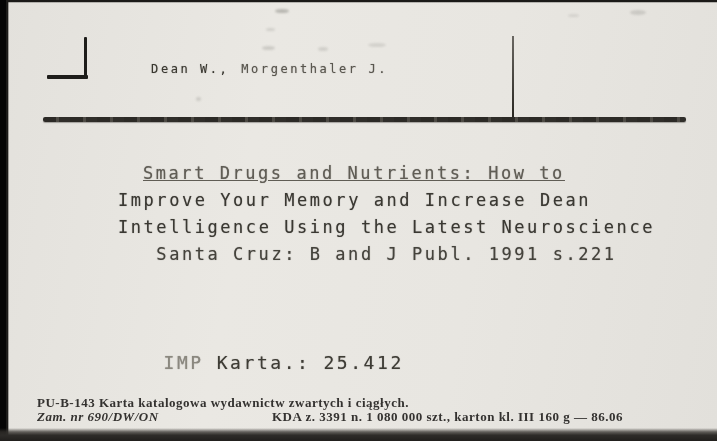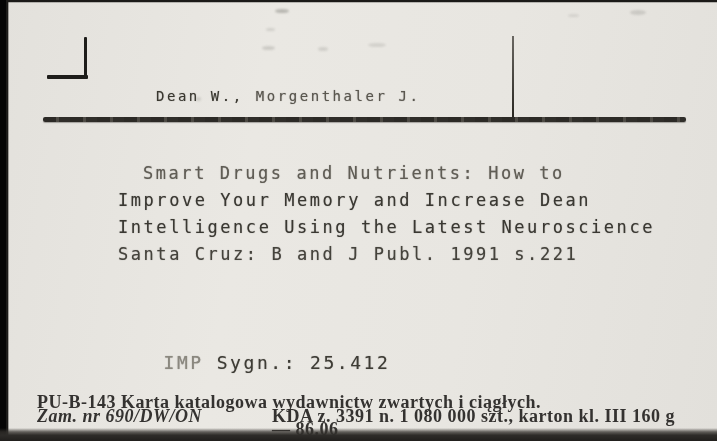--- a/index.html
+++ b/index.html
@@ -33,35 +33,35 @@
     background:linear-gradient(to bottom,#6a6762,#27251f);
   }
   
   .rule{
     position:absolute;left:43px;top:117px;width:643px;height:5px;
     background:repeating-linear-gradient(90deg,#2c2a26 0 13px,#4d4a44 13px 16px,#302e2a 16px 27px);
     border-radius:2px;
     box-shadow:0 1px 1px rgba(40,38,35,.35);
   }
   .tw{letter-spacing:2.55px;text-shadow:0 0 1px rgba(35,33,30,.45);white-space:pre;}
-  .author-line{position:absolute;left:112px;top:72px;font-size:14px;color:#39372f;}
+  .author-line{position:absolute;left:112px;top:48px;font-size:12px;color:#39372f;}
   .author-line .a2{color:#5a574f;}
   .author-line .a1{margin-right:12px;}
   .title-block{position:absolute;left:118px;top:160px;font-size:17px;color:#3a3832;}
   .tline{height:27px;line-height:27px;}
-  .tline-0{padding-left:25px;color:#605d55;}
-  .tline-4{color:#45433c;}
+  .tline-0{padding-left:25px;color:#605d55;text-decoration:underline;}
+  .tline-4{color:#45433c;text-align:center;}
   .sygn-line{position:absolute;left:110px;top:331px;font-size:18px;color:#3e3c35;}
   .sygn-line .pfx{color:#8b887f;margin-right:13px;text-align:center;}
   .sygn-line .lbl{margin-right:13px;}
   
   .footer{
     position:absolute;left:37px;top:396px;width:660px;
     font-family:"Liberation Serif","DejaVu Serif",serif;
-    font-weight:bold;font-size:18px;color:#343230;
+    font-weight:bold;font-size:13px;color:#343230;
     letter-spacing:.5px;
   }
   .f-line1{height:13px;line-height:13px;}
   .f-line2{position:relative;height:13px;line-height:13px;margin-top:1px;}
   .f-line2 .zam{position:absolute;left:0;top:0;font-style:italic;}
   .f-line2 .kda{position:absolute;left:235px;top:0;}
   
   .smudge{position:absolute;background:rgba(70,68,64,.3);border-radius:50%;filter:blur(1px);}
   .sm1{left:275px;top:9px;width:14px;height:4px;}
   .sm2{left:266px;top:28px;width:9px;height:3px;opacity:.5;}
@@ -91,21 +91,21 @@
   <div class="rule"></div>
 
   <div class="title-block">
     <div class="tw tline tline-0">Smart Drugs and Nutrients: How to</div>
     <div class="tw tline tline-1">Improve Your Memory and Increase Dean</div>
     <div class="tw tline tline-2">Intelligence Using the Latest Neuroscience</div>
     <div class="tw tline tline-4">Santa Cruz: B and J Publ. 1991 s.221</div>
   </div>
 
   <div class="sygn-line tw">
-    <span class="pfx">IMP</span><span class="lbl">Sygn.:</span><span class="val">25.412</span>
+    <span class="pfx">IMP</span><span class="lbl">Karta.:</span><span class="val">25.412</span>
   </div>
 
   <div class="footer">
     <div class="f-line1">PU-B-143 Karta katalogowa wydawnictw zwartych i ciągłych.</div>
     <div class="f-line2">
       <span class="zam">Zam. nr 690/DW/ON</span>
       <span class="kda">KDA z. 3391 n. 1 080 000 szt., karton kl. III 160 g — 86.06</span>
     </div>
   </div>
 

